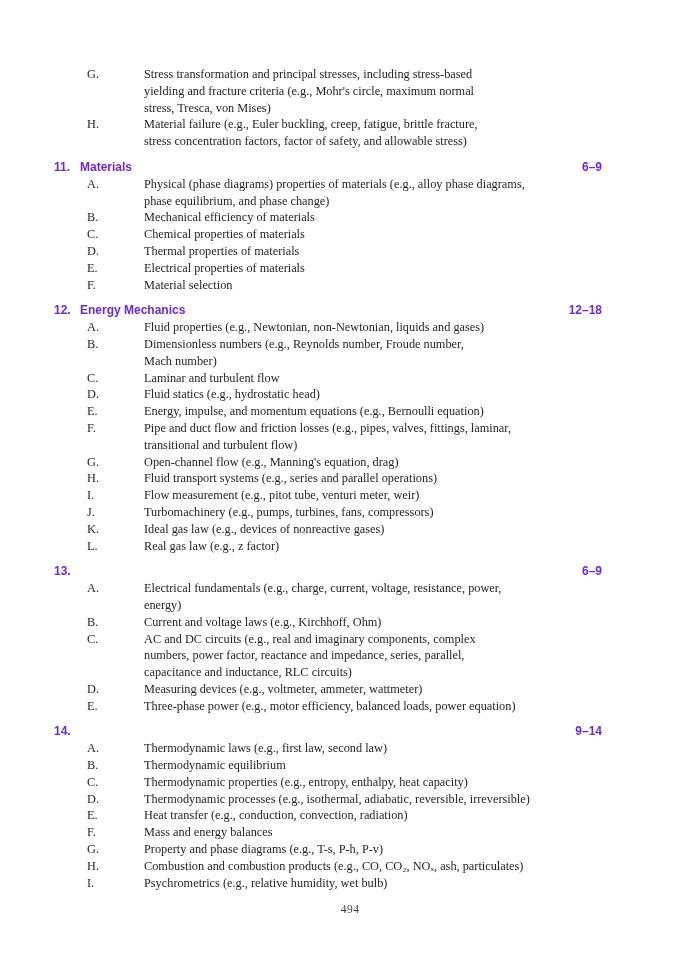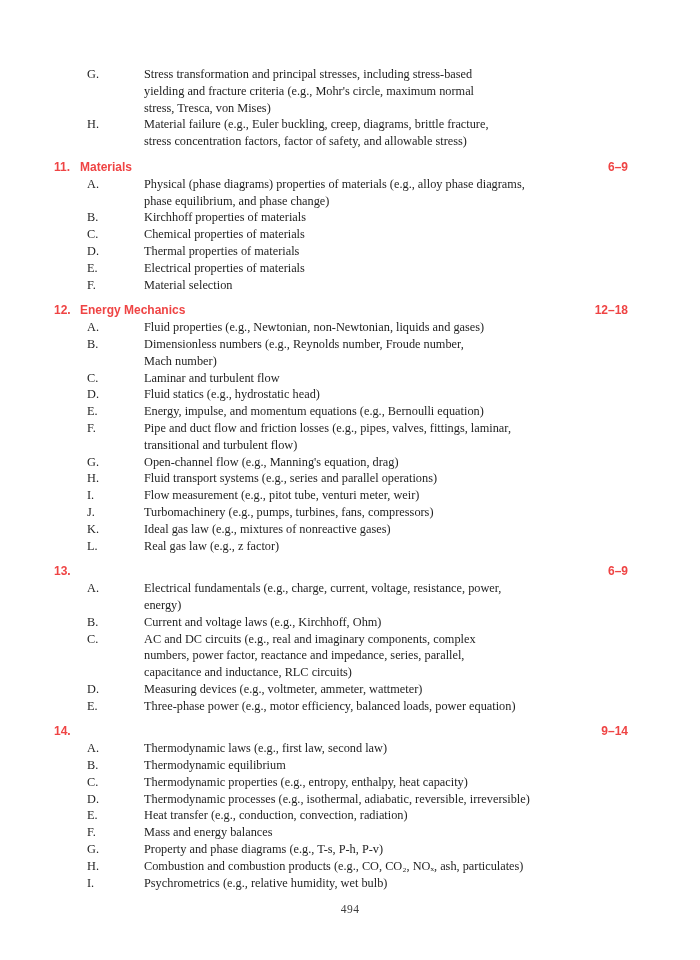--- a/index.html
+++ b/index.html
@@ -35,22 +35,22 @@
     white-space: pre-line;
     margin-left: 43px;
   }
   .section { margin-top: 9px; }
   .section-header {
     display: flex;
     align-items: baseline;
     font-family: "Liberation Sans", "DejaVu Sans", sans-serif;
     font-weight: bold;
     font-size: 12px;
-    color: #ef4444;
-    padding-right: 72px;
+    color: #6d28d9;
+    padding-right: 98px;
   }
   .section-number {
     flex: none;
     margin-left: 54px;
     width: 26px;
   }
   .section-title { flex: none; }
   .section-range { margin-left: auto; }
   .page-number {
     position: absolute;
@@ -71,41 +71,41 @@
     <div id="continued">
   <div class="item-row">
     <span class="item-letter">G.</span>
     <span class="item-text">Stress transformation and principal stresses, including stress-based
 yielding and fracture criteria (e.g., Mohr's circle, maximum normal
 stress, Tresca, von Mises)</span>
   </div>
 
   <div class="item-row">
     <span class="item-letter">H.</span>
-    <span class="item-text">Material failure (e.g., Euler buckling, creep, diagrams, brittle fracture,
+    <span class="item-text">Material failure (e.g., Euler buckling, creep, fatigue, brittle fracture,
 stress concentration factors, factor of safety, and allowable stress)</span>
   </div>
 </div>
     <div id="sections">
   <div class="section">
     <div class="section-header">
       <span class="section-number">11.</span>
       <span class="section-title">Materials</span>
       <span class="section-range">6–9</span>
     </div>
     <div class="section-items">
   <div class="item-row">
     <span class="item-letter">A.</span>
     <span class="item-text">Physical (phase diagrams) properties of materials (e.g., alloy phase diagrams,
 phase equilibrium, and phase change)</span>
   </div>
 
   <div class="item-row">
     <span class="item-letter">B.</span>
-    <span class="item-text">Kirchhoff properties of materials</span>
+    <span class="item-text">Mechanical efficiency of materials</span>
   </div>
 
   <div class="item-row">
     <span class="item-letter">C.</span>
     <span class="item-text">Chemical properties of materials</span>
   </div>
 
   <div class="item-row">
     <span class="item-letter">D.</span>
     <span class="item-text">Thermal properties of materials</span>
@@ -177,21 +177,21 @@
     <span class="item-text">Flow measurement (e.g., pitot tube, venturi meter, weir)</span>
   </div>
 
   <div class="item-row">
     <span class="item-letter">J.</span>
     <span class="item-text">Turbomachinery (e.g., pumps, turbines, fans, compressors)</span>
   </div>
 
   <div class="item-row">
     <span class="item-letter">K.</span>
-    <span class="item-text">Ideal gas law (e.g., mixtures of nonreactive gases)</span>
+    <span class="item-text">Ideal gas law (e.g., devices of nonreactive gases)</span>
   </div>
 
   <div class="item-row">
     <span class="item-letter">L.</span>
     <span class="item-text">Real gas law (e.g., z factor)</span>
   </div>
 </div>
   </div>
 
   <div class="section">

